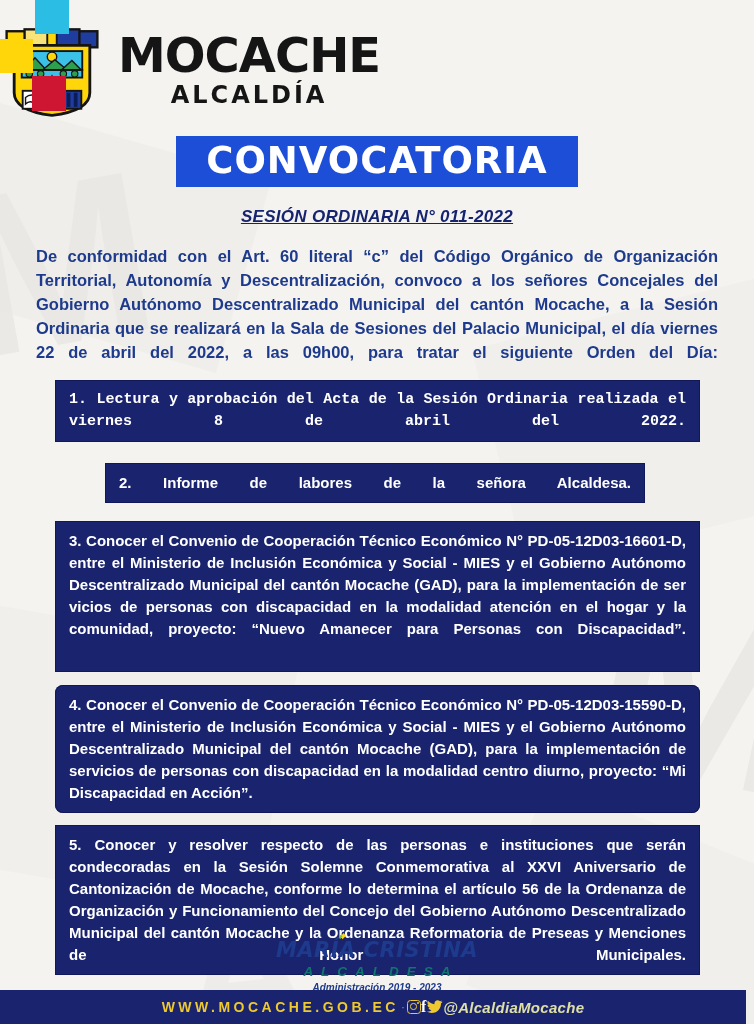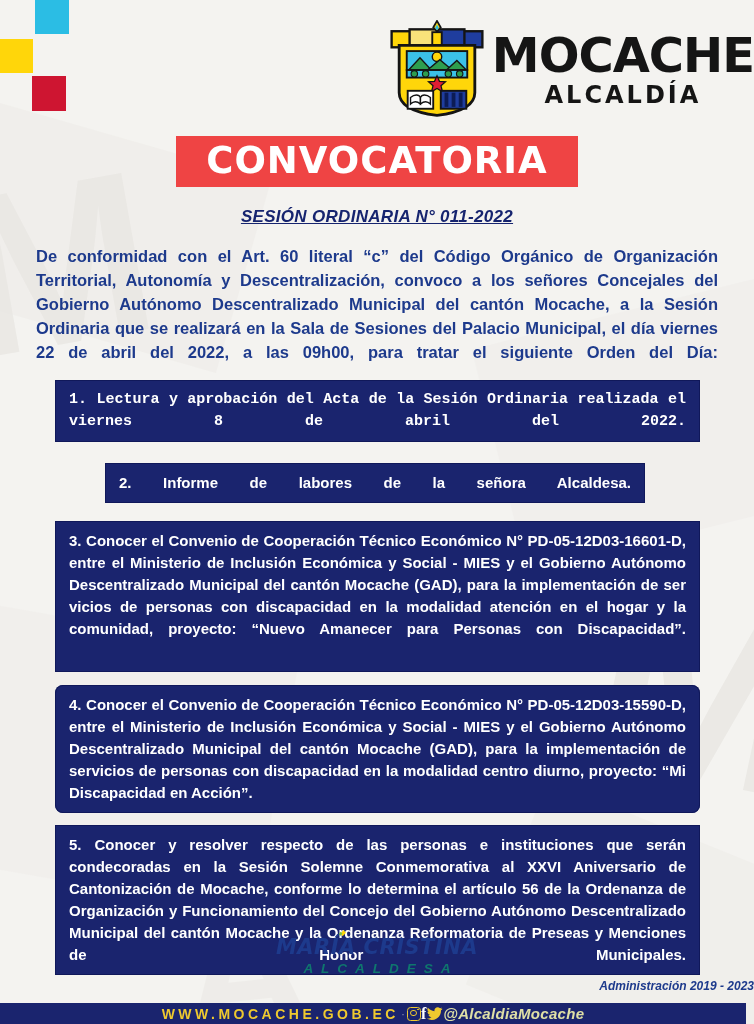--- a/index.html
+++ b/index.html
@@ -21,36 +21,36 @@
 
   .content{position:relative;z-index:1;}
 
   
   .block{position:absolute;z-index:2;}
   .block-cyan{left:35px;top:0;width:34px;height:34px;background:#2bbde4;}
   .block-yellow{left:0;top:39px;width:33px;height:34px;background:#ffd60a;}
   .block-red{left:32px;top:76px;width:34px;height:35px;background:#ce1531;}
 
   
-  .header{display:flex;align-items:center;justify-content:flex-end;padding-top:20px;gap:3px;}
+  .header{display:flex;align-items:center;justify-content:flex-start;padding-top:20px;gap:14px;}
   .crest{width:104px;height:100px;flex:0 0 auto;}
   .brand{display:flex;flex-direction:column;align-items:center;}
   .brand-title{
     font-family:"DejaVu Sans","Liberation Sans",sans-serif;
     font-weight:900;font-size:48px;letter-spacing:-1px;color:#151515;line-height:1;
   }
   .brand-subtitle{
     font-family:"DejaVu Sans","Liberation Sans",sans-serif;
     font-weight:900;font-size:24px;letter-spacing:3px;color:#151515;margin-top:2px;
   }
 
   
   .banner-row{text-align:center;margin-top:16px;}
   .banner{
-    display:inline-block;background:#ef4444;color:#ffffff;
+    display:inline-block;background:#1d4ed8;color:#ffffff;
     font-family:"DejaVu Sans","Liberation Sans",sans-serif;
     font-weight:900;font-size:37px;letter-spacing:1px;
     padding:6px 30px 8px;line-height:1;
   }
   .session-subtitle{
     text-align:center;margin-top:20px;
     color:#16246f;font-weight:700;font-style:italic;font-size:17px;
     text-decoration:underline;letter-spacing:.3px;
   }
 
@@ -77,25 +77,25 @@
 
   
   .signature{position:absolute;left:0;right:0;bottom:31px;text-align:center;z-index:3;}
   .sig-name{
     position:relative;display:inline-block;
     color:#1d3a8c;font-weight:900;font-style:italic;font-size:21px;letter-spacing:.5px;
     font-family:"DejaVu Sans","Liberation Sans",sans-serif;
   }
   .sig-accent{position:absolute;top:-5px;left:30.5%;width:9px;height:7px;}
   .sig-role{color:#0f766e;font-weight:700;font-size:13.5px;letter-spacing:8px;margin-top:2px;text-indent:8px;font-style:italic;}
-  .sig-admin{color:#1d3a8c;font-weight:700;font-style:italic;font-size:12px;margin-top:3px;text-align:right;}
+  .sig-admin{color:#1d3a8c;font-weight:700;font-style:italic;font-size:10px;margin-top:3px;}
 
   
   .bottom-bar{
-    position:absolute;left:0;right:8px;bottom:0;height:21px;background:#1a246e;z-index:4;
+    position:absolute;left:0;right:8px;bottom:0;height:34px;background:#1a246e;z-index:4;
     display:flex;align-items:center;justify-content:center;gap:0;
   }
   .website{color:#eec92f;font-weight:700;font-size:14px;letter-spacing:3.5px;}
   .bar-sep{color:#8a8fb5;font-size:12px;margin:0 2px;}
   .ig-icon{
     width:12px;height:12px;border:1.6px solid #eec92f;border-radius:3.5px;position:relative;
   }
   .ig-icon::before{
     content:"";position:absolute;left:2.4px;top:2.4px;width:4.4px;height:4.4px;
     border:1.4px solid #eec92f;border-radius:50%;

